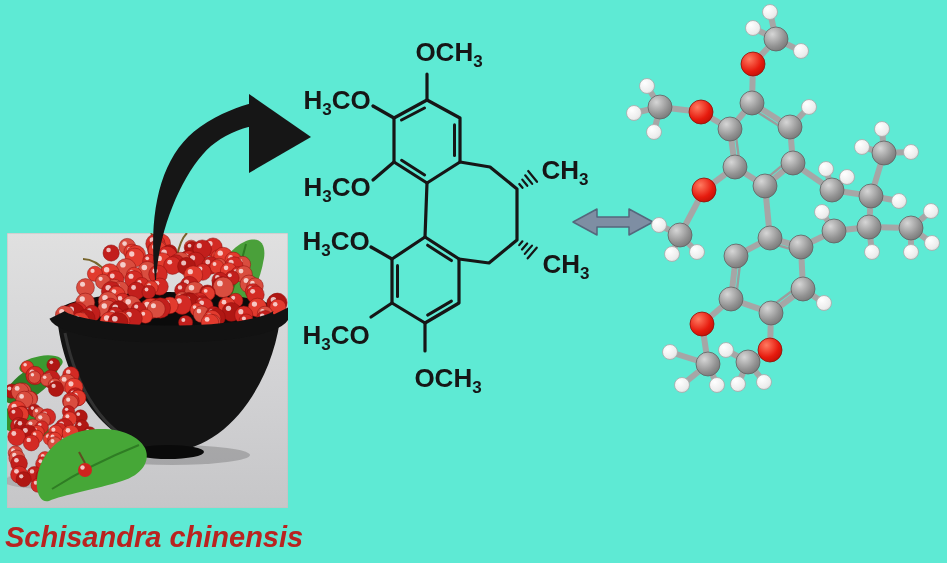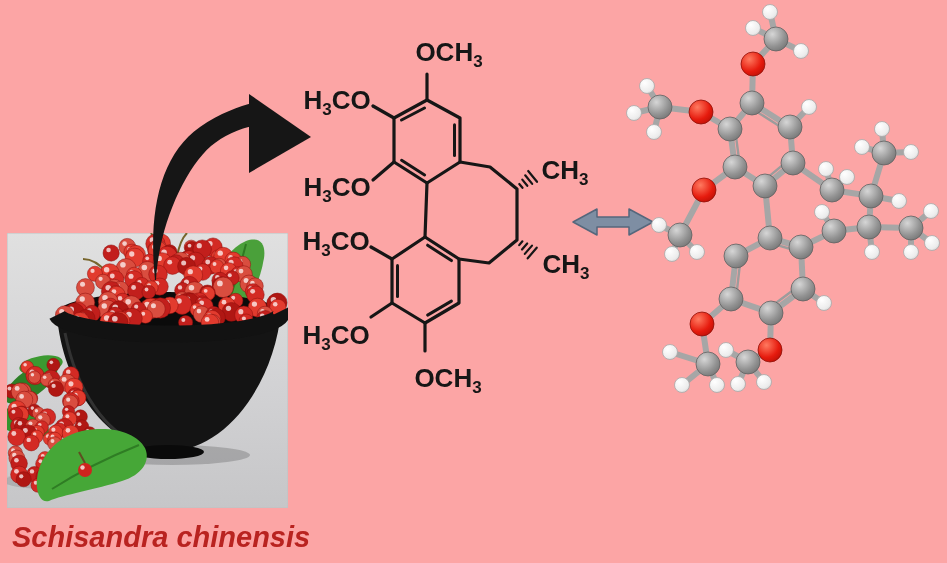--- a/index.html
+++ b/index.html
@@ -1,24 +1,24 @@
 <!DOCTYPE html>
 <html><head>
 <meta charset="utf-8">
 <style>
   html,body{margin:0;padding:0;background:#fff;}
-  .canvas{position:relative;width:947px;height:563px;background:#fca5a5;overflow:hidden;
+  .canvas{position:relative;width:947px;height:563px;background:#5eead4;overflow:hidden;
           font-family:"Liberation Sans",sans-serif;}
   svg{display:block;}
   .chem-label{position:absolute;transform:translate(-50%,-50%);font-weight:700;font-size:26px;
               color:#161616;white-space:nowrap;line-height:1;}
   .chem-label .sub{font-size:17px;position:relative;top:6px;}
   .title{position:absolute;left:396px;top:426px;width:424px;text-align:center;
          font-size:56px;font-weight:700;letter-spacing:-1px;line-height:1.1;}
-  .species{position:absolute;left:12px;top:522px;font-size:29px;font-weight:700;font-style:italic;
+  .species{position:absolute;left:5px;top:522px;font-size:29px;font-weight:700;font-style:italic;
            line-height:1.1;}
   .photo-svg{position:absolute;left:7px;top:233px;}
   .overlay-svg{position:absolute;left:0;top:0;pointer-events:none;}
   .mol3d-svg{position:absolute;left:598px;top:0;}
 </style>
 </head>
 <body>
 
 <div class="canvas">
 

